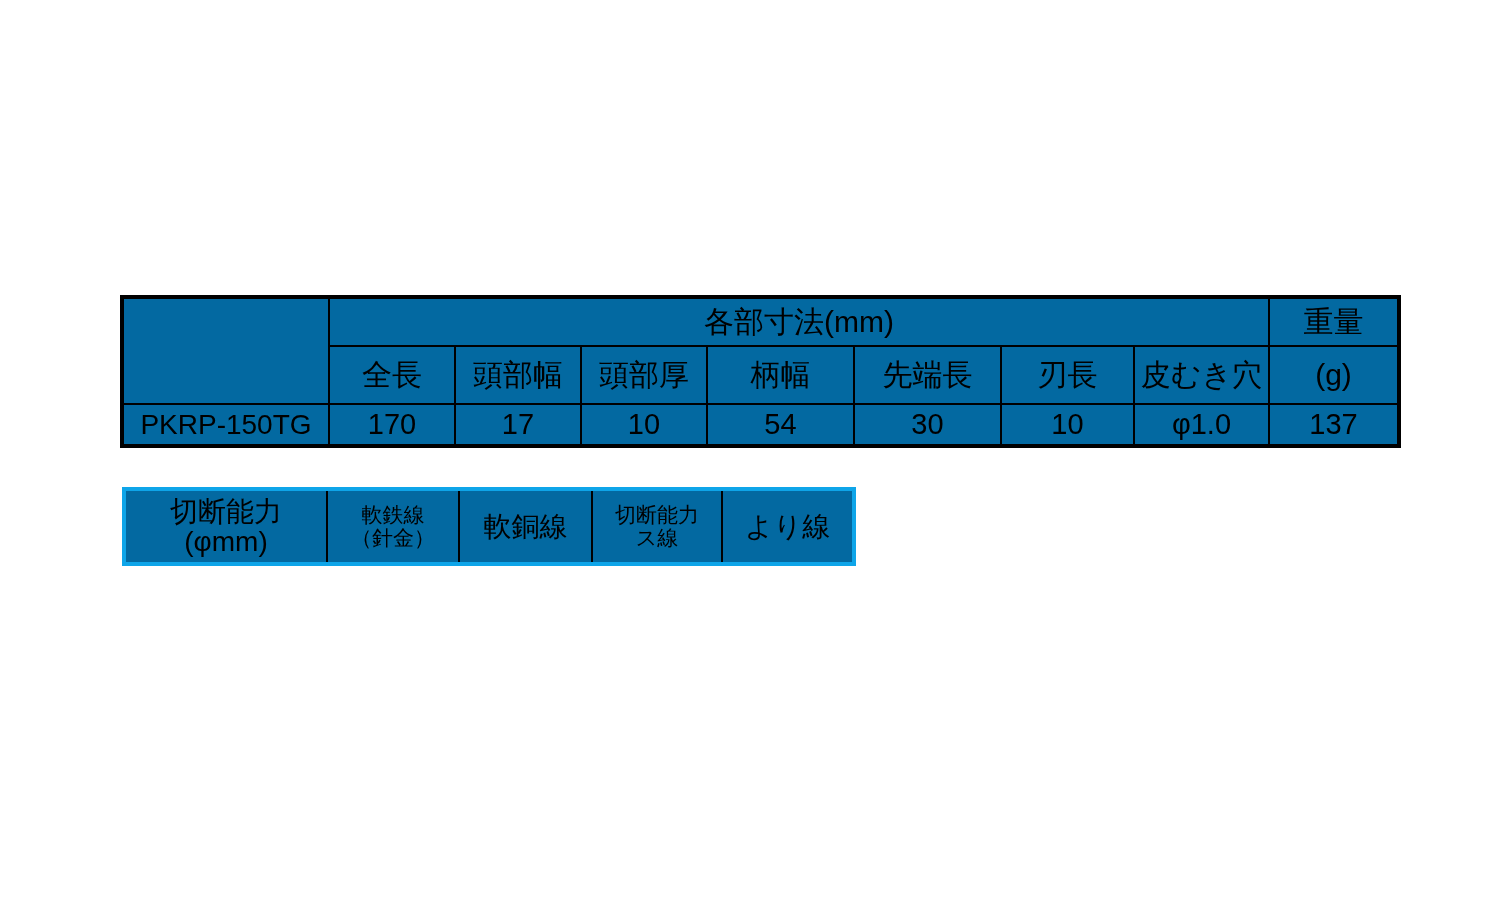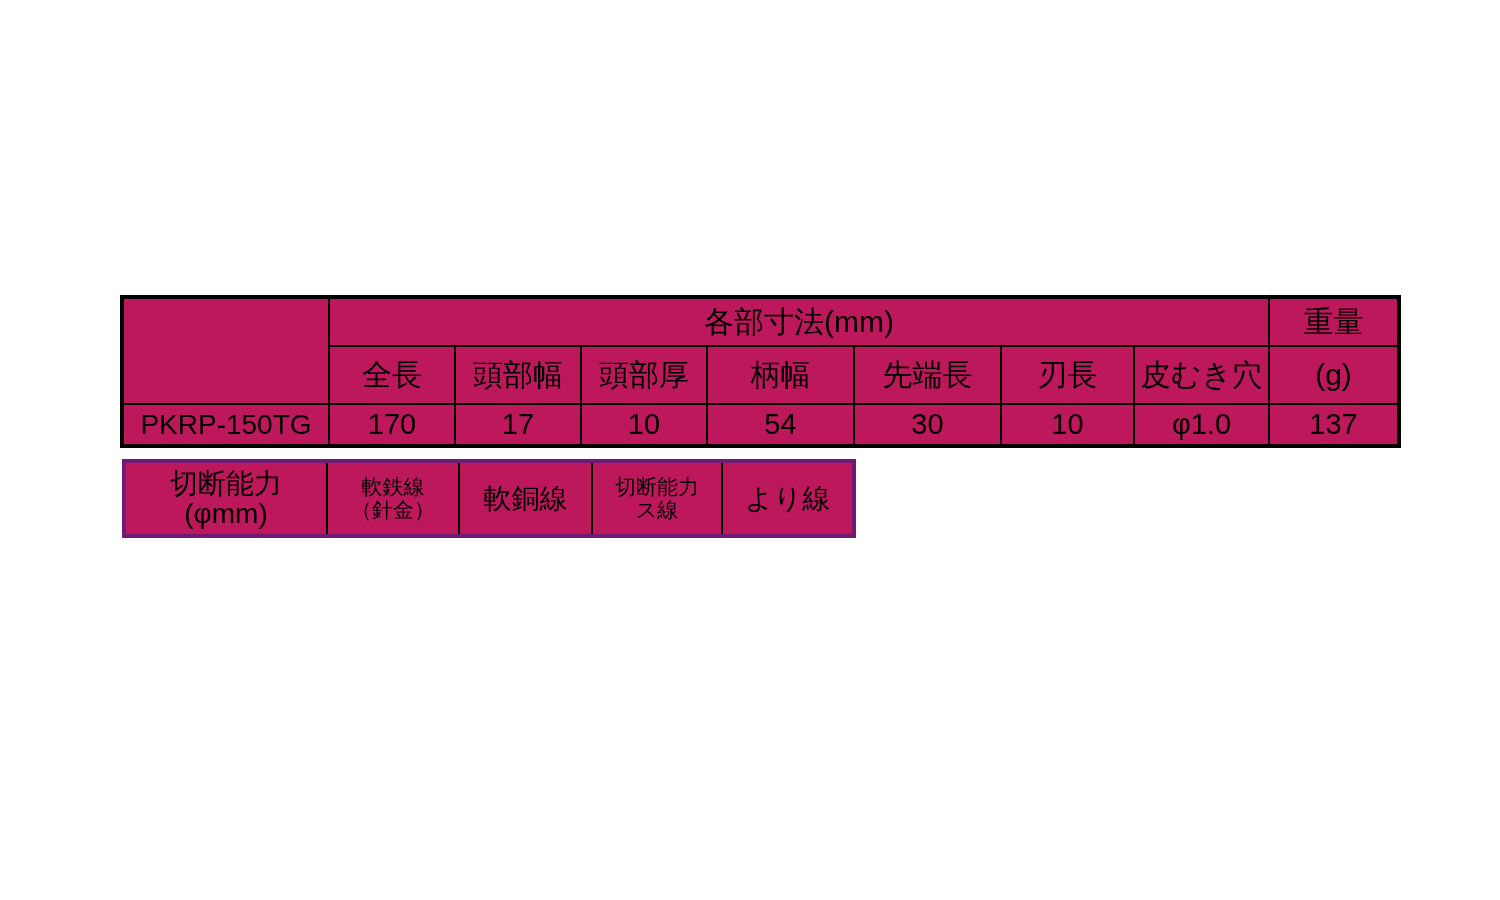--- a/index.html
+++ b/index.html
@@ -14,21 +14,21 @@
     color: #000000;
     position: relative;
     overflow: hidden;
   }
 
   
   .spec-table {
     position: absolute;
     border-collapse: collapse;
     table-layout: fixed;
-    background: #be185d;
+    background: #0369a1;
   }
   #dimensions-table {
     left: 120px;
     top: 295px;
     width: 1258px;
     border: 4px solid #000000;
   }
   #dimensions-table td {
     border: 2px solid #000000;
     text-align: center;
@@ -54,23 +54,23 @@
 
   .group-label   { font-size: 30px; }
   .head-label    { font-size: 30px; }
   .model-label   { font-size: 28px; }
   .value-label   { font-size: 29px; }
   .blank-cell    { }
 
   
   #capacity-table {
     left: 122px;
-    top: 459px;
+    top: 487px;
     width: 730px;
-    border: 4px solid #701a75;
+    border: 4px solid #0ea5e9;
     padding-left: 28px;
   }
   #capacity-table td {
     border: 2px solid #000000;
     text-align: center;
     vertical-align: middle;
     padding: 0;
     line-height: 1.06;
     white-space: nowrap;
   }

